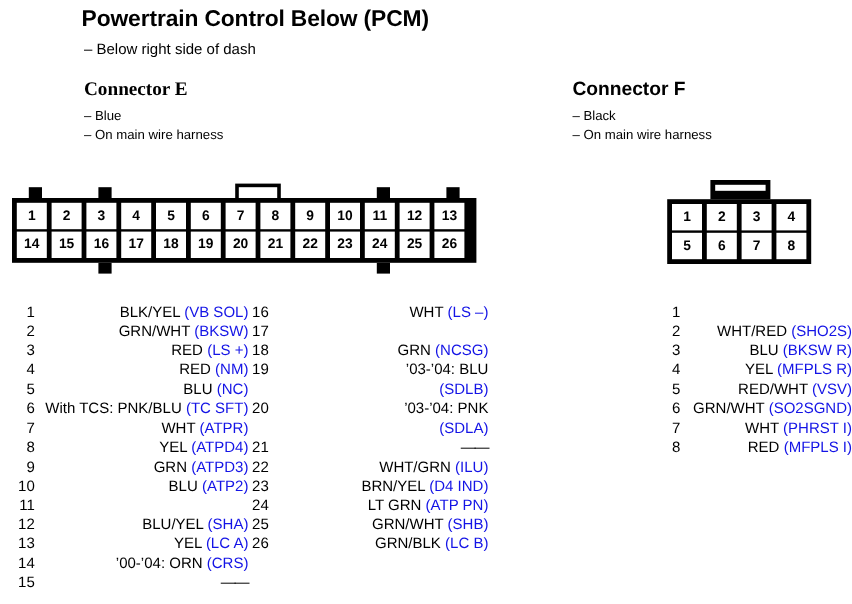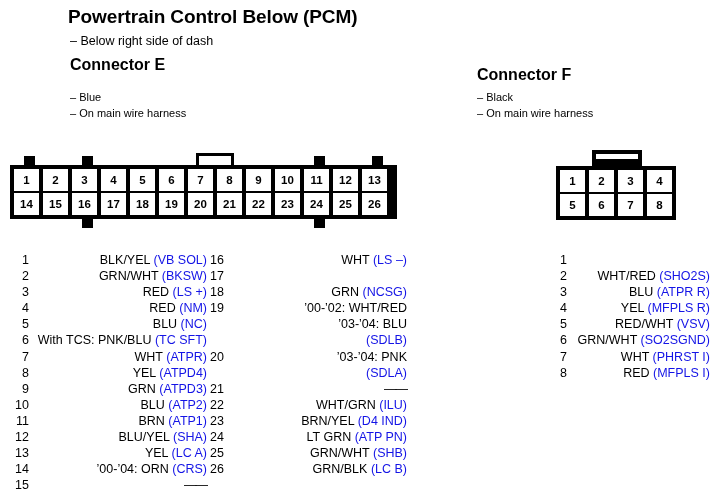--- a/index.html
+++ b/index.html
@@ -39,21 +39,21 @@
     font-size: 16px;
     font-weight: bold;
     white-space: nowrap;
   }
   .conn-note {
     position: absolute;
     font-size: 11px;
     white-space: nowrap;
   }
 
-  #conn-e-heading { left: 70px;  top: 56px; }
+  #conn-e-heading { left: 70px;  top: 66px; font-family: Liberation Serif, serif; }
   #conn-e-note-1  { left: 70px;  top: 91px; }
   #conn-e-note-2  { left: 70px;  top: 107px; }
 
   #conn-f-heading { left: 477px; top: 66px; }
   #conn-f-note-1  { left: 477px; top: 91px; }
   #conn-f-note-2  { left: 477px; top: 107px; }
 
   
   .connector {
     position: absolute;
@@ -322,23 +322,20 @@
       </span>
     </div>
     <div class="pin-entry">
       <span class="pin-num">10</span>
       <span class="pin-body">
         <div class="pin-line"><span>BLU</span> <span class="sig">(ATP2)</span></div>
       </span>
     </div>
     <div class="pin-entry">
       <span class="pin-num">11</span>
-      <span class="pin-body">
-        <div class="pin-line"><span>BRN</span> <span class="sig">(ATP1)</span></div>
-      </span>
     </div>
     <div class="pin-entry">
       <span class="pin-num">12</span>
       <span class="pin-body">
         <div class="pin-line"><span>BLU/YEL</span> <span class="sig">(SHA)</span></div>
       </span>
     </div>
     <div class="pin-entry">
       <span class="pin-num">13</span>
       <span class="pin-body">
@@ -370,21 +367,20 @@
     </div>
     <div class="pin-entry">
       <span class="pin-num">18</span>
       <span class="pin-body">
         <div class="pin-line"><span>GRN</span> <span class="sig">(NCSG)</span></div>
       </span>
     </div>
     <div class="pin-entry">
       <span class="pin-num">19</span>
       <span class="pin-body">
-        <div class="pin-line"><span>’00-’02: WHT/RED</span></div>
         <div class="pin-line indent"><span>’03-’04: BLU</span></div>
         <div class="pin-line indent"><span class="sig">(SDLB)</span></div>
       </span>
     </div>
     <div class="pin-entry">
       <span class="pin-num">20</span>
       <span class="pin-body">
         <div class="pin-line indent"><span>’03-’04: PNK</span></div>
         <div class="pin-line indent"><span class="sig">(SDLA)</span></div>
       </span>
@@ -432,21 +428,21 @@
     </div>
     <div class="pin-entry">
       <span class="pin-num">2</span>
       <span class="pin-body">
         <div class="pin-line"><span>WHT/RED</span> <span class="sig">(SHO2S)</span></div>
       </span>
     </div>
     <div class="pin-entry">
       <span class="pin-num">3</span>
       <span class="pin-body">
-        <div class="pin-line"><span>BLU</span> <span class="sig">(ATPR R)</span></div>
+        <div class="pin-line"><span>BLU</span> <span class="sig">(BKSW R)</span></div>
       </span>
     </div>
     <div class="pin-entry">
       <span class="pin-num">4</span>
       <span class="pin-body">
         <div class="pin-line"><span>YEL</span> <span class="sig">(MFPLS R)</span></div>
       </span>
     </div>
     <div class="pin-entry">
       <span class="pin-num">5</span>

